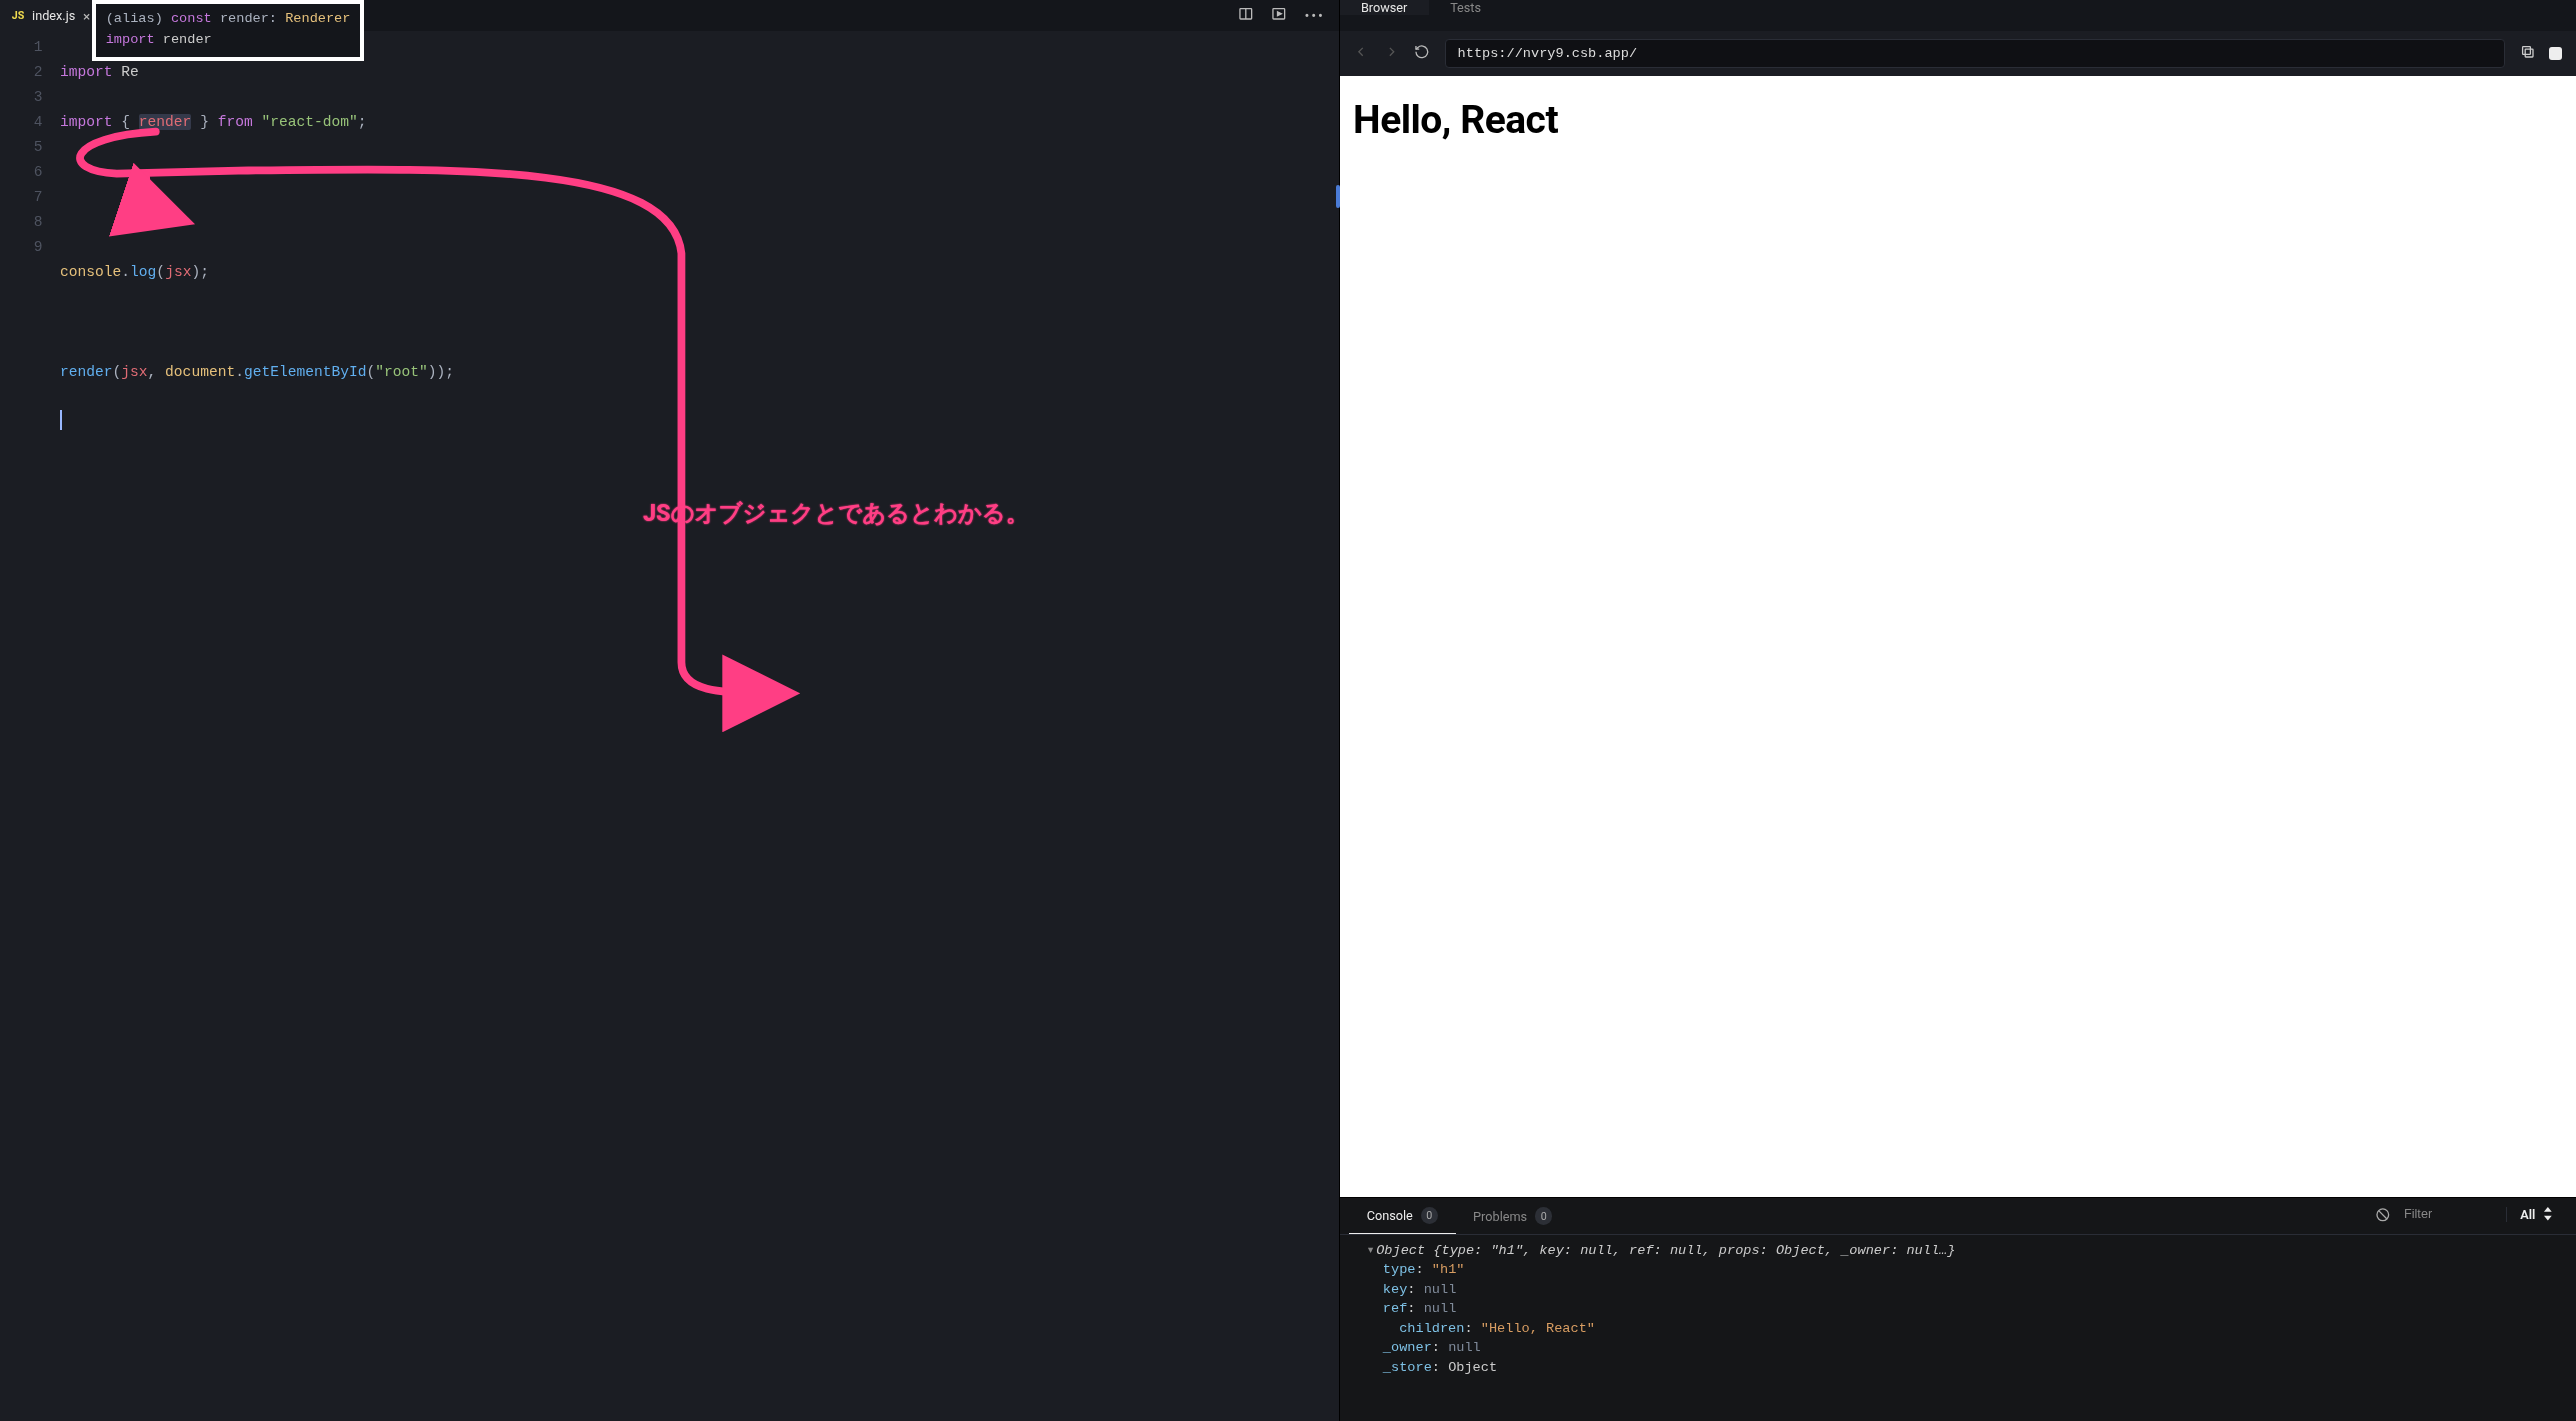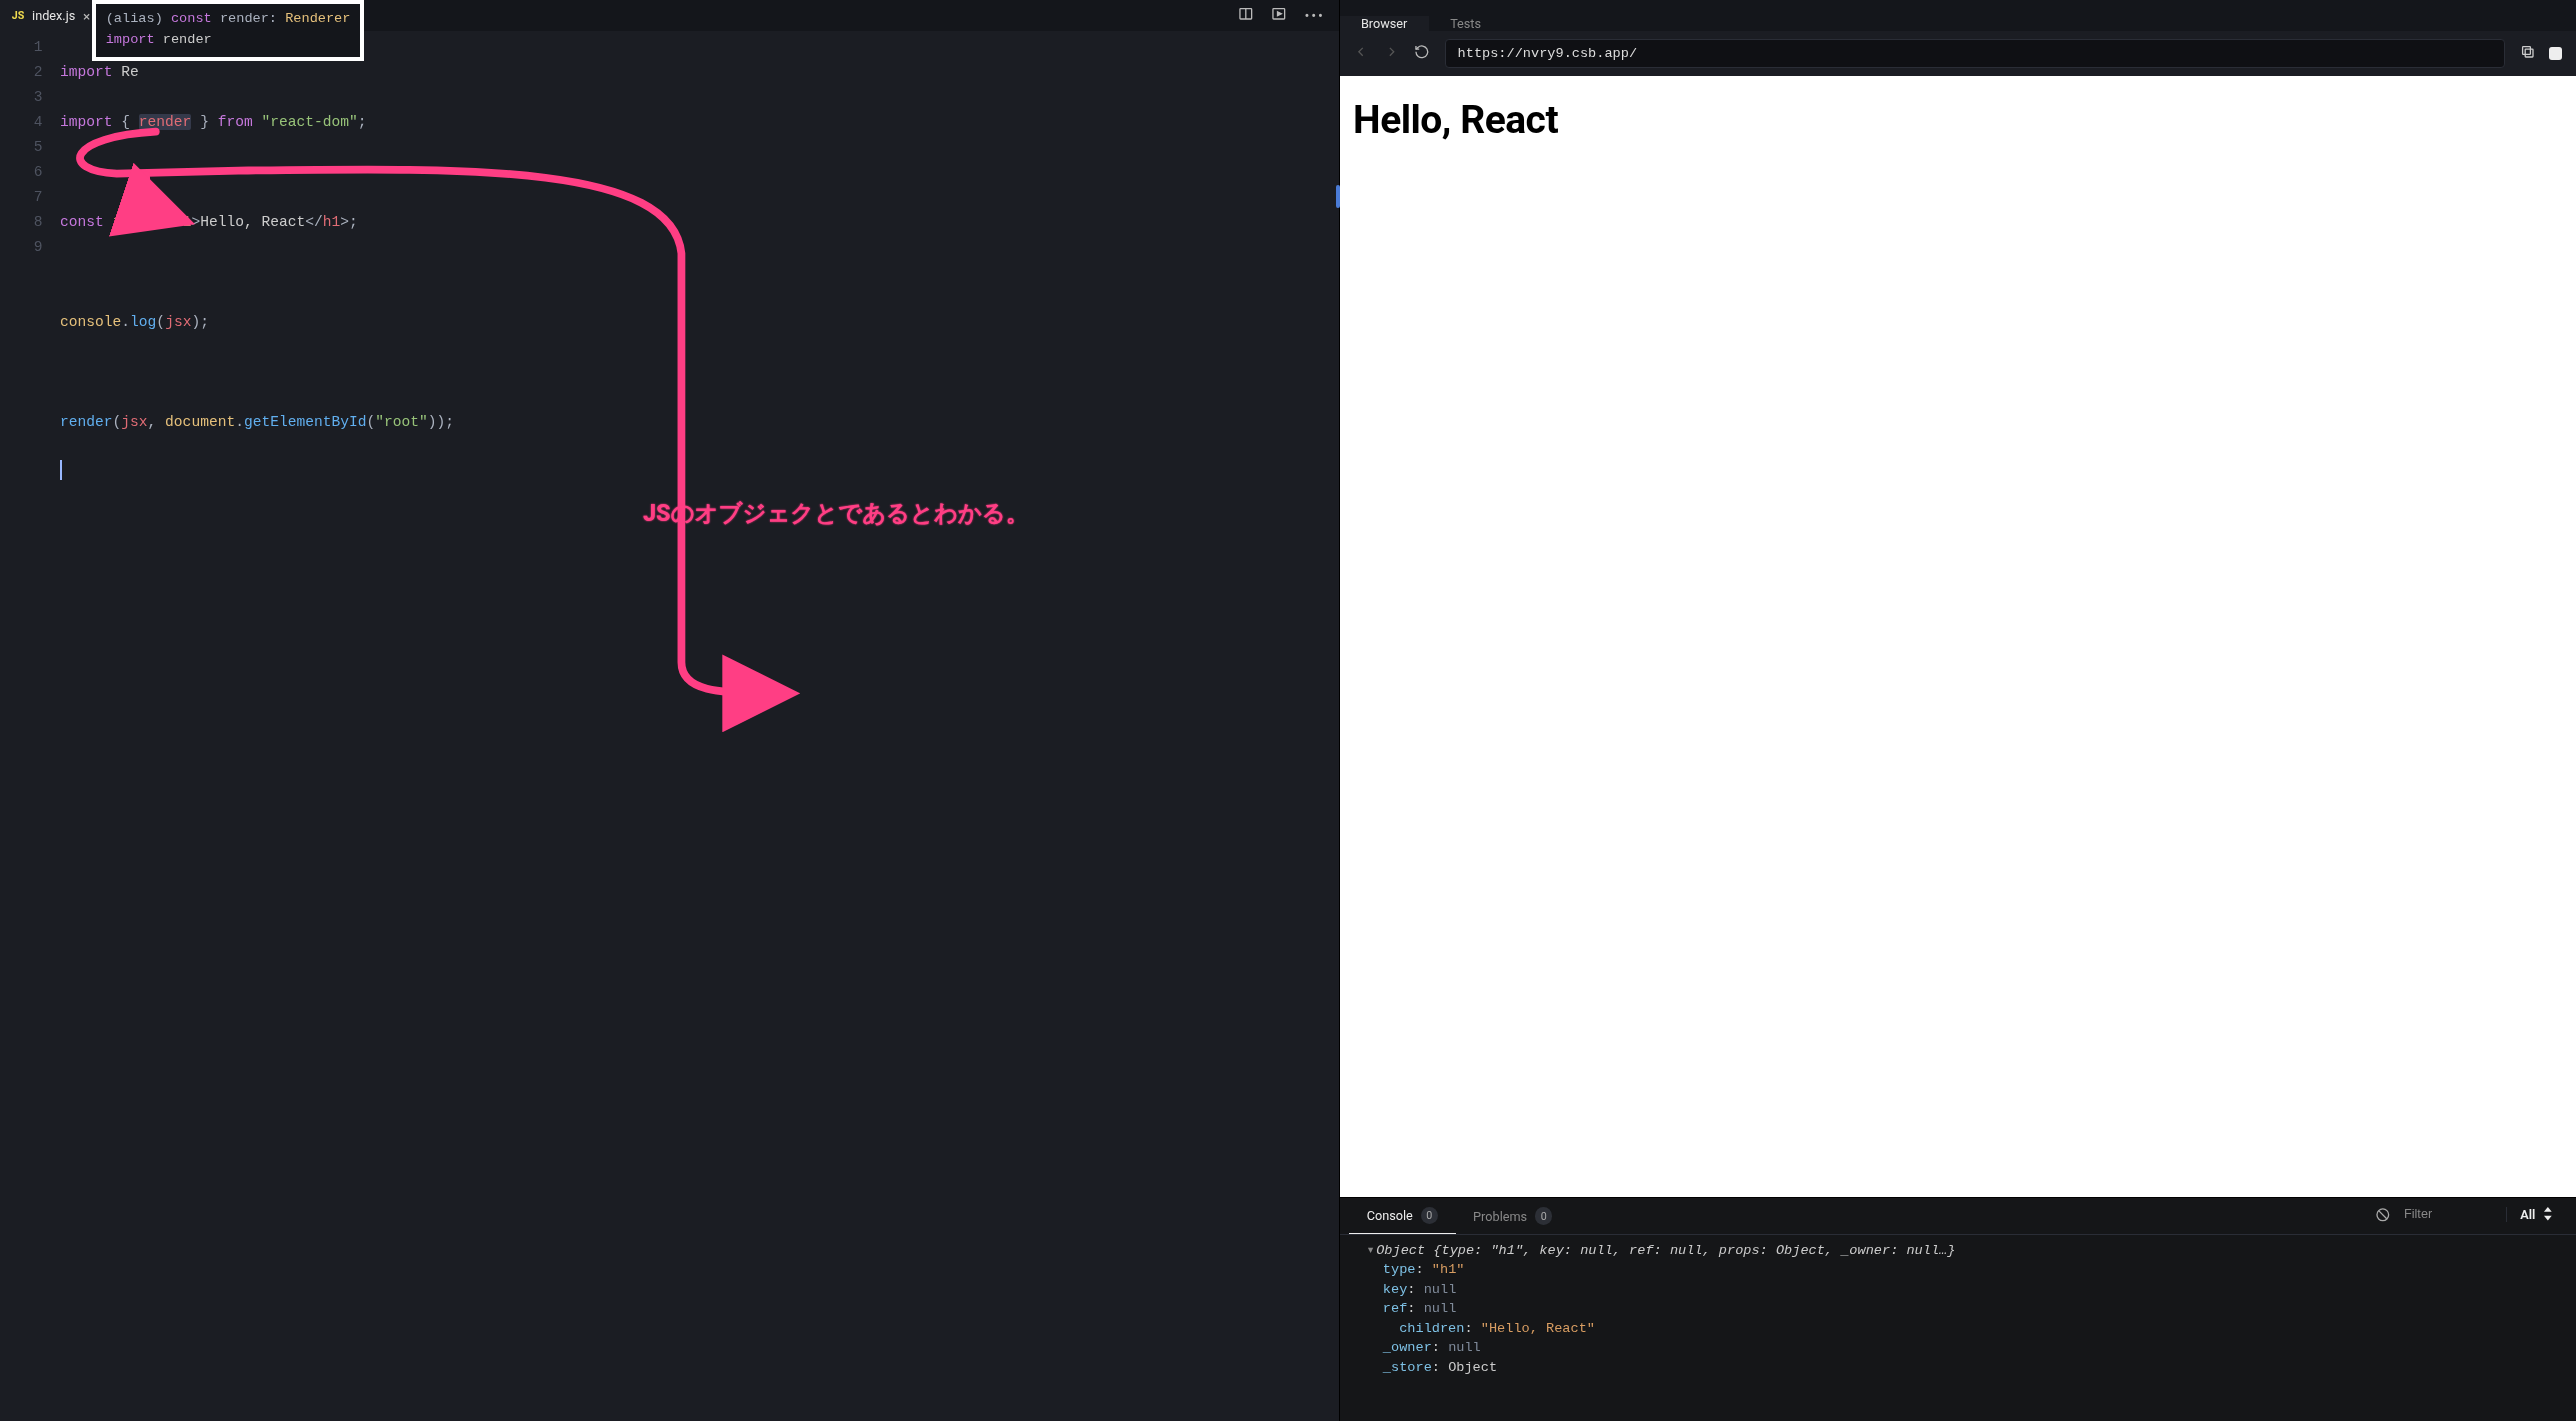--- a/index.html
+++ b/index.html
@@ -114,21 +114,21 @@
   .preview-col {
     flex:1;
     display:flex;
     flex-direction:column;
     background:#151515;
     position:relative;
   }
   .preview-tabs {
     height:31px;
     display:flex;
-    align-items:flex-end;
+    align-items:flex-start;
     background:#14161b;
   }
   .preview-tabs .ptab {
     padding:0 21.4px;
     display:flex; align-items:center;
     color:#888;
     font-size:12.7px;
     cursor:pointer;
   }
   .preview-tabs .ptab.active {
@@ -316,21 +316,20 @@
         <div>5</div>
         <div>6</div>
         <div>7</div>
         <div>8</div>
         <div>9</div>
       </div>
       <div class="code">
 <div class="line"><span class="c-kw">import</span><span class="c-id"> Re</span></div>
 <div class="line"><span class="c-kw">import</span><span class="c-pun"> { </span><span class="c-def sel">render</span><span class="c-pun"> } </span><span class="c-kw">from</span><span> </span><span class="c-str">"react-dom"</span><span class="c-pun">;</span></div>
 <div class="line"></div>
-<div class="line"><span class="c-kw">const</span><span> </span><span class="c-obj">jsx</span><span class="c-mut"> = </span><span class="c-pun">&lt;</span><span class="c-tag">h1</span><span class="c-pun">&gt;</span><span class="c-id">Hello, React</span><span class="c-pun">&lt;/</span><span class="c-tag">h1</span><span class="c-pun">&gt;</span><span class="c-pun">;</span></div>
 <div class="line"></div>
 <div class="line"><span class="c-obj">console</span><span class="c-pun">.</span><span class="c-fn">log</span><span class="c-pun">(</span><span class="c-def">jsx</span><span class="c-pun">);</span></div>
 <div class="line"></div>
 <div class="line"><span class="c-fn">render</span><span class="c-pun">(</span><span class="c-def">jsx</span><span class="c-pun">, </span><span class="c-obj">document</span><span class="c-pun">.</span><span class="c-fn">getElementById</span><span class="c-pun">(</span><span class="c-str">"root"</span><span class="c-pun">));</span></div>
 <div class="line"><span class="cursor"></span></div>
       </div>
     </div>
   </div>
 
   <div class="preview-col">

